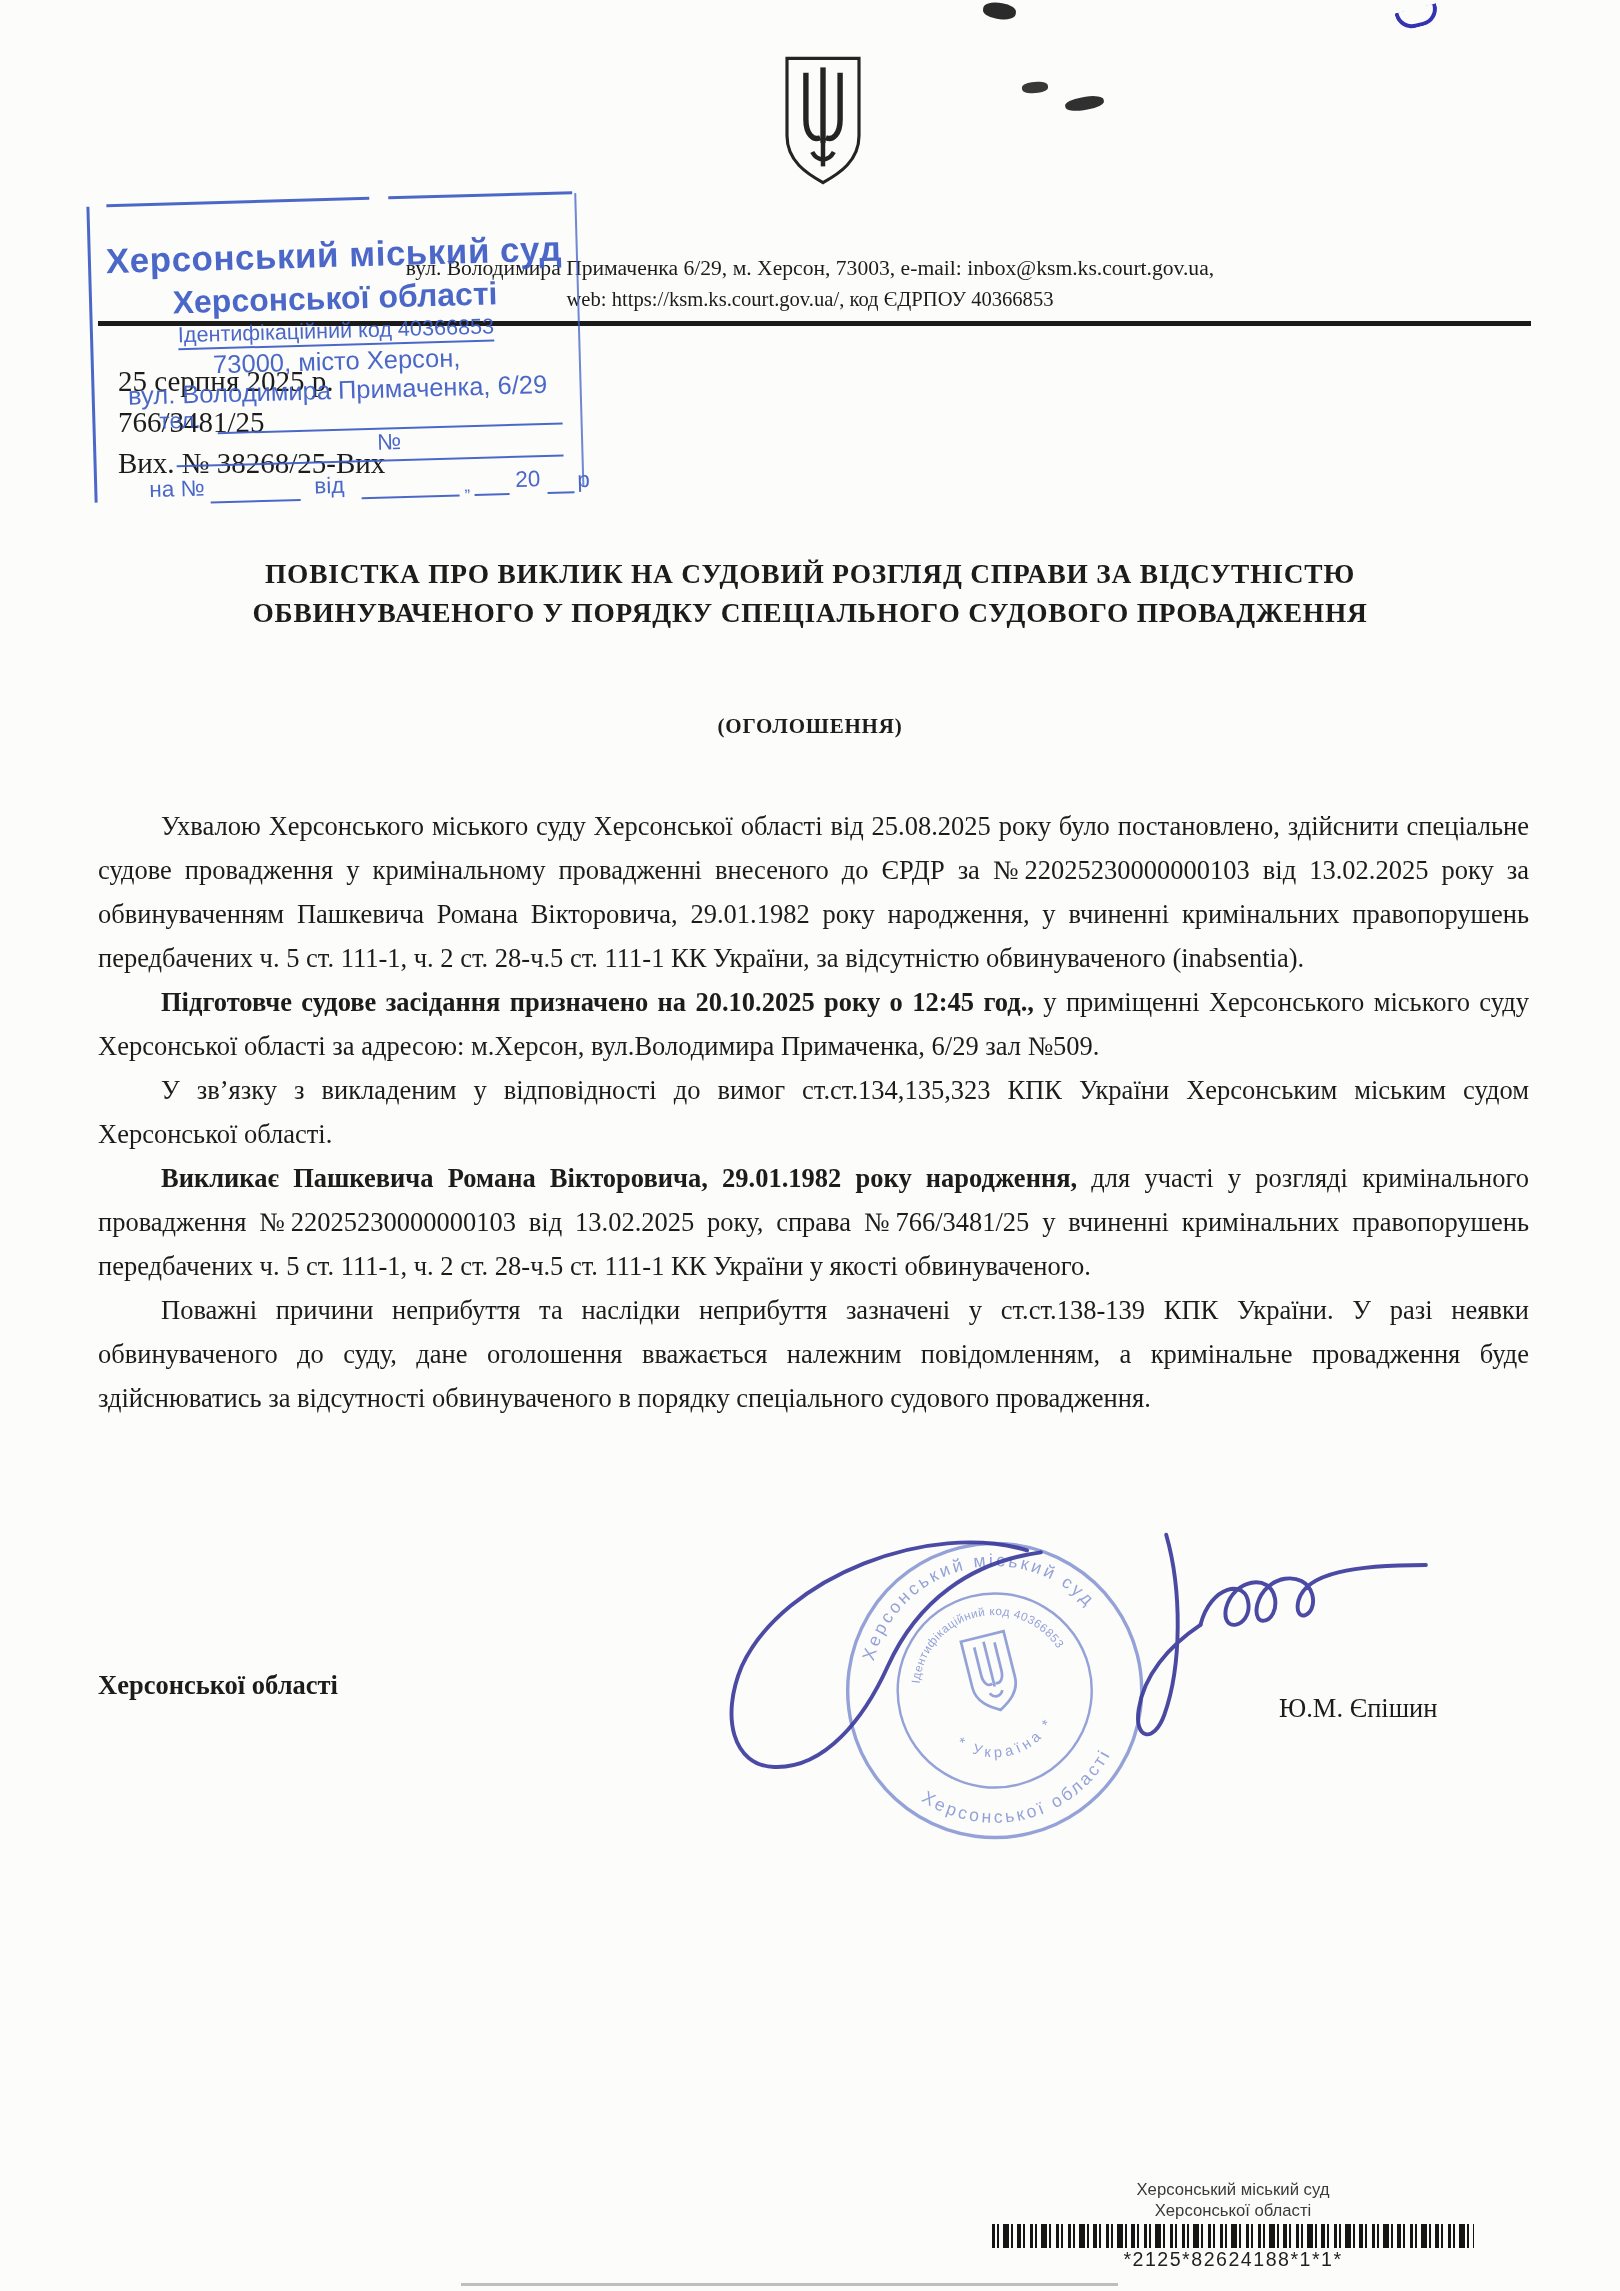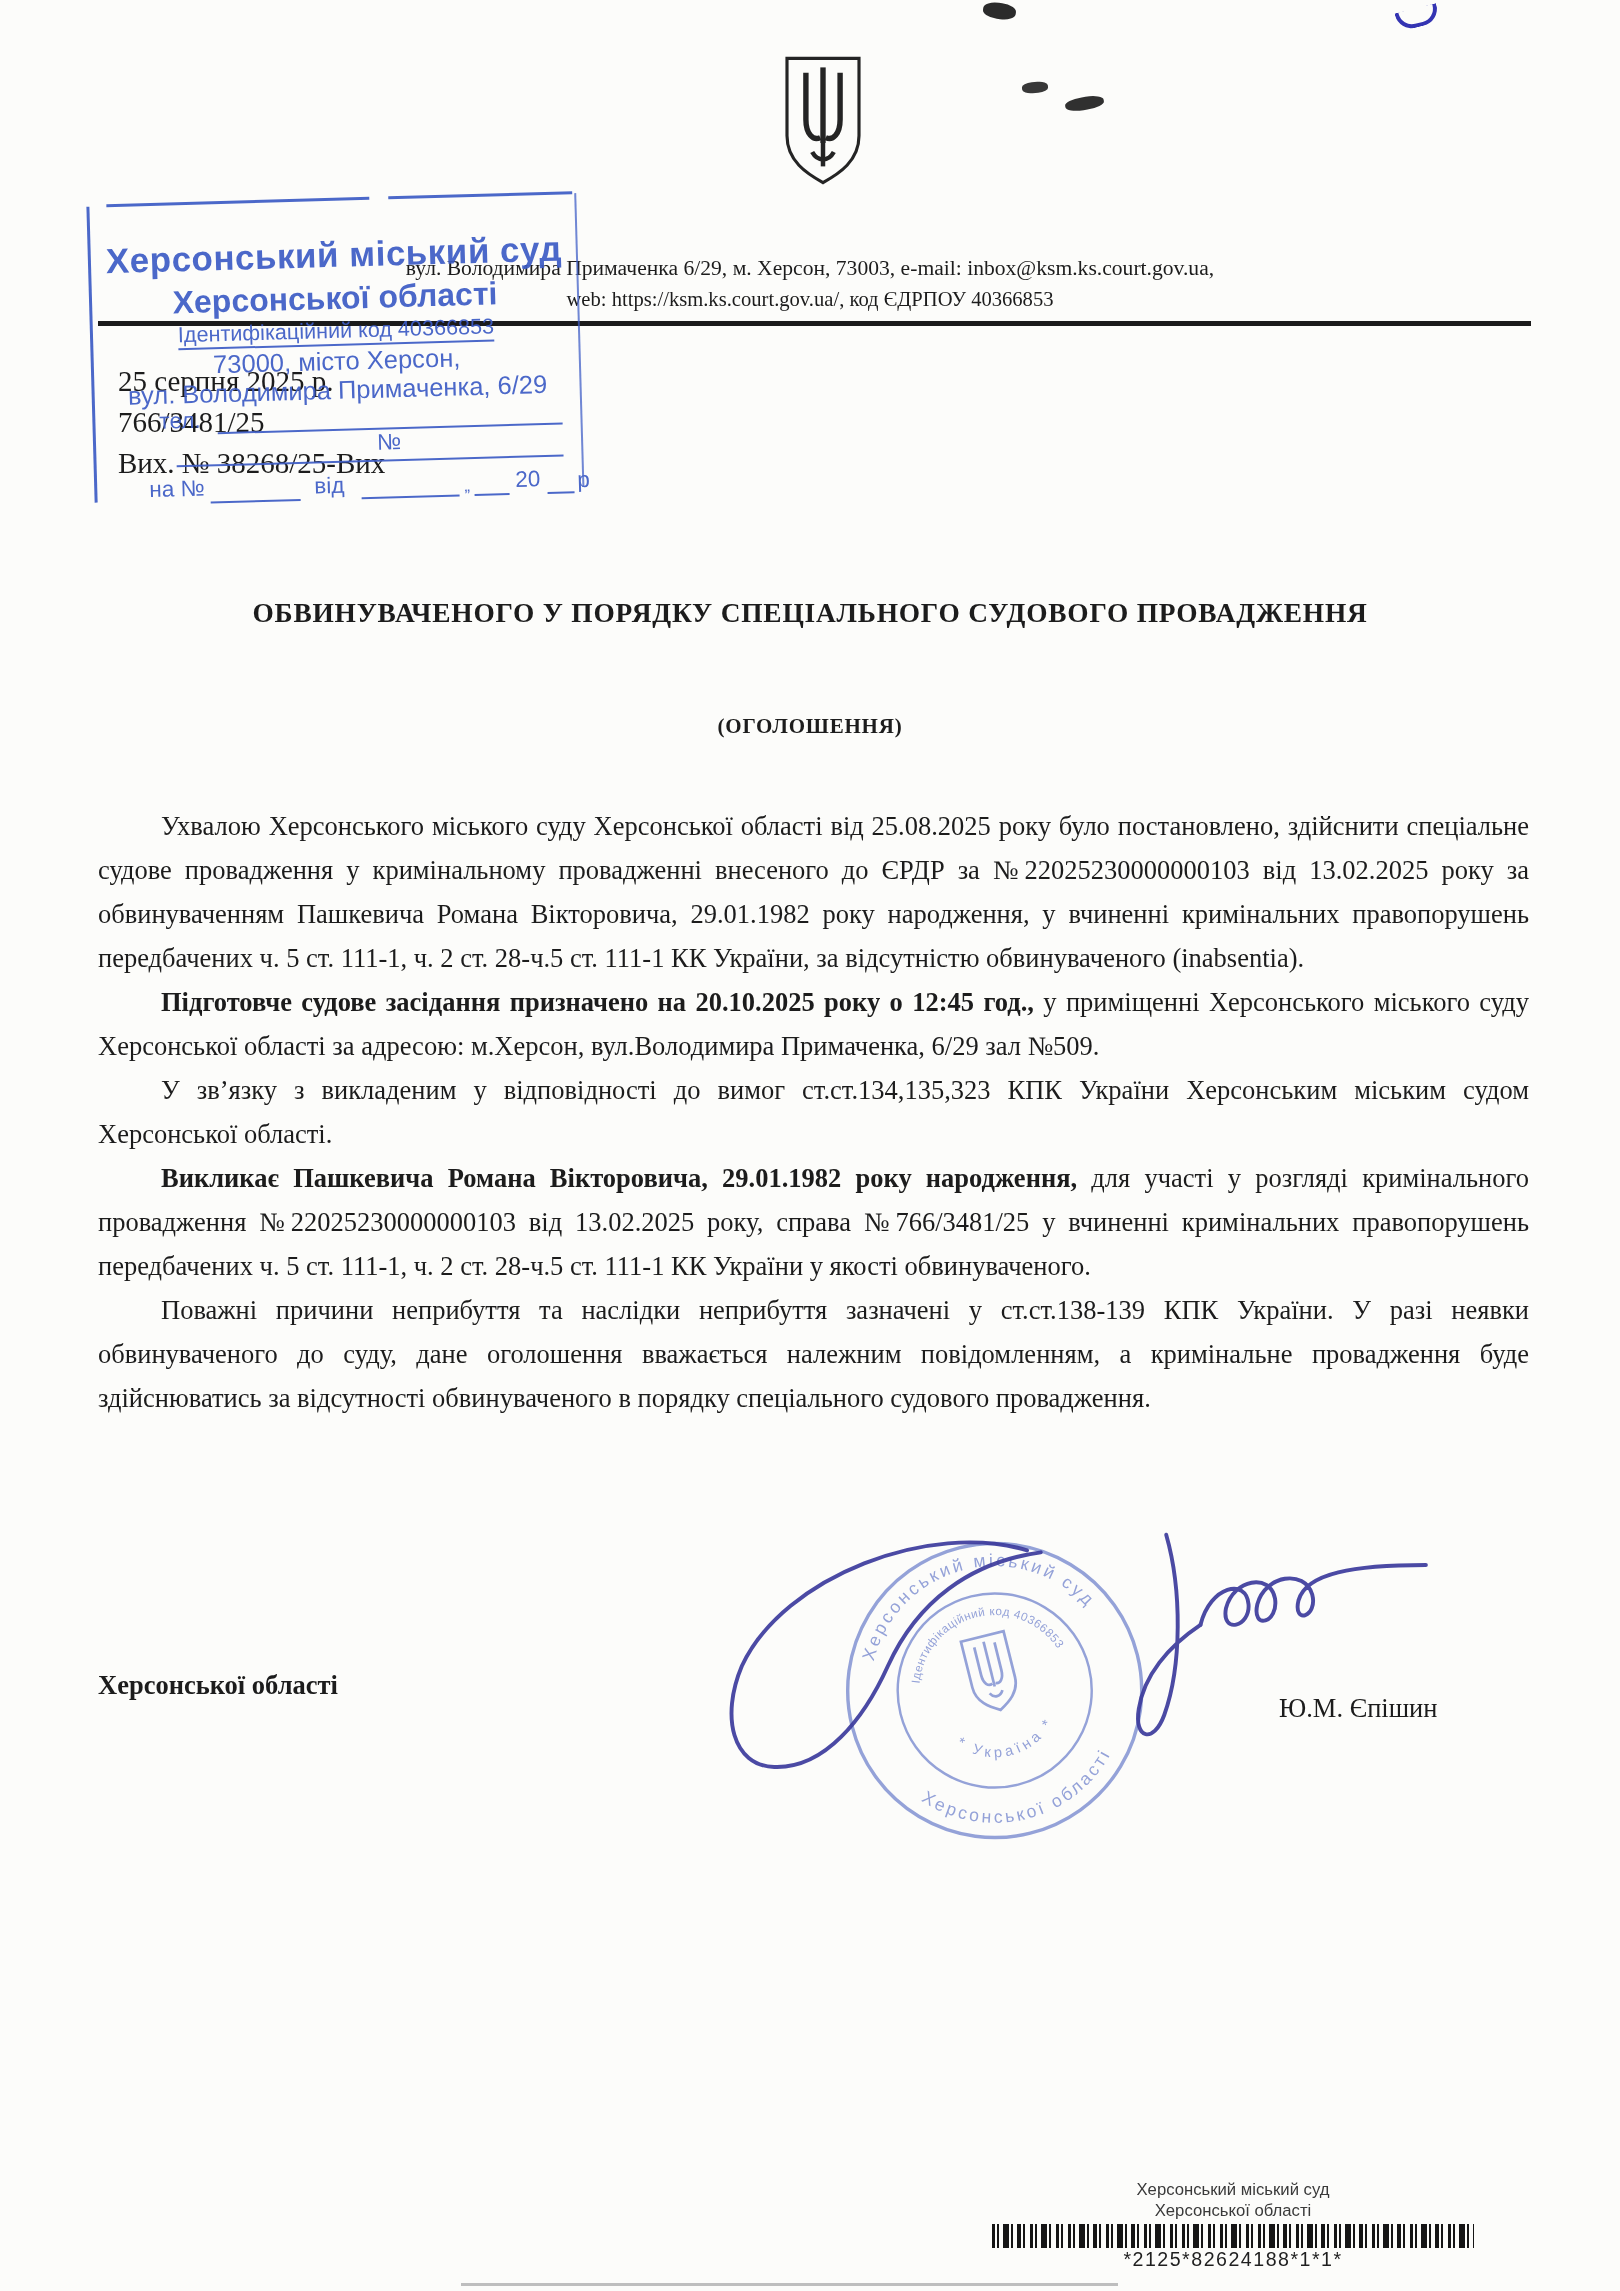--- a/index.html
+++ b/index.html
@@ -110,20 +110,21 @@
     <div class="bline" style="left:380px;top:300px;width:35px;height:2px;"></div>
     <div class="st-small" style="left:421px;top:274px;">20</div>
     <div class="bline" style="left:453px;top:300px;width:27.4px;height:2px;"></div>
     <div class="st-small" style="left:483px;top:276px;">р</div>
   </div>
 
   <div class="abs overlay" style="top:365px;">25 серпня 2025 р.</div>
   <div class="abs overlay" style="top:406px;">766/3481/25</div>
   <div class="abs overlay" style="top:447px;">Вих. № 38268/25-Вих</div>
 
+  <div class="abs doc-title" style="top:559px;">ПОВІСТКА ПРО ВИКЛИК НА СУДОВИЙ РОЗГЛЯД СПРАВИ ЗА ВІДСУТНІСТЮ</div>
   <div class="abs doc-title" style="top:598px;">ОБВИНУВАЧЕНОГО У ПОРЯДКУ СПЕЦІАЛЬНОГО СУДОВОГО ПРОВАДЖЕННЯ</div>
   <div class="abs doc-title" style="top:674px;font-size:21px;margin-top:40px;">(ОГОЛОШЕННЯ)</div>
 
   <div class="abs body-text">
     <p>Ухвалою Херсонського міського суду Херсонської області  від 25.08.2025 року було постановлено, здійснити спеціальне судове провадження у кримінальному провадженні внесеного до ЄРДР за №22025230000000103 від 13.02.2025 року за обвинуваченням Пашкевича Романа Вікторовича, 29.01.1982 року народження, у вчиненні кримінальних правопорушень передбачених ч. 5 ст. 111-1, ч. 2 ст. 28-ч.5 ст. 111-1 КК України, за відсутністю обвинуваченого (inabsentia).</p>
     <p>
       <span class="b">Підготовче судове засідання призначено на 20.10.2025 року о 12:45 год.,</span><span> у приміщенні Херсонського міського суду Херсонської області  за адресою: м.Херсон, вул.Володимира Примаченка, 6/29 зал №509.</span>
     </p>
     <p>У зв’язку з викладеним у відповідності до вимог  ст.ст.134,135,323 КПК України Херсонським міським судом Херсонської області.</p>
     <p>

